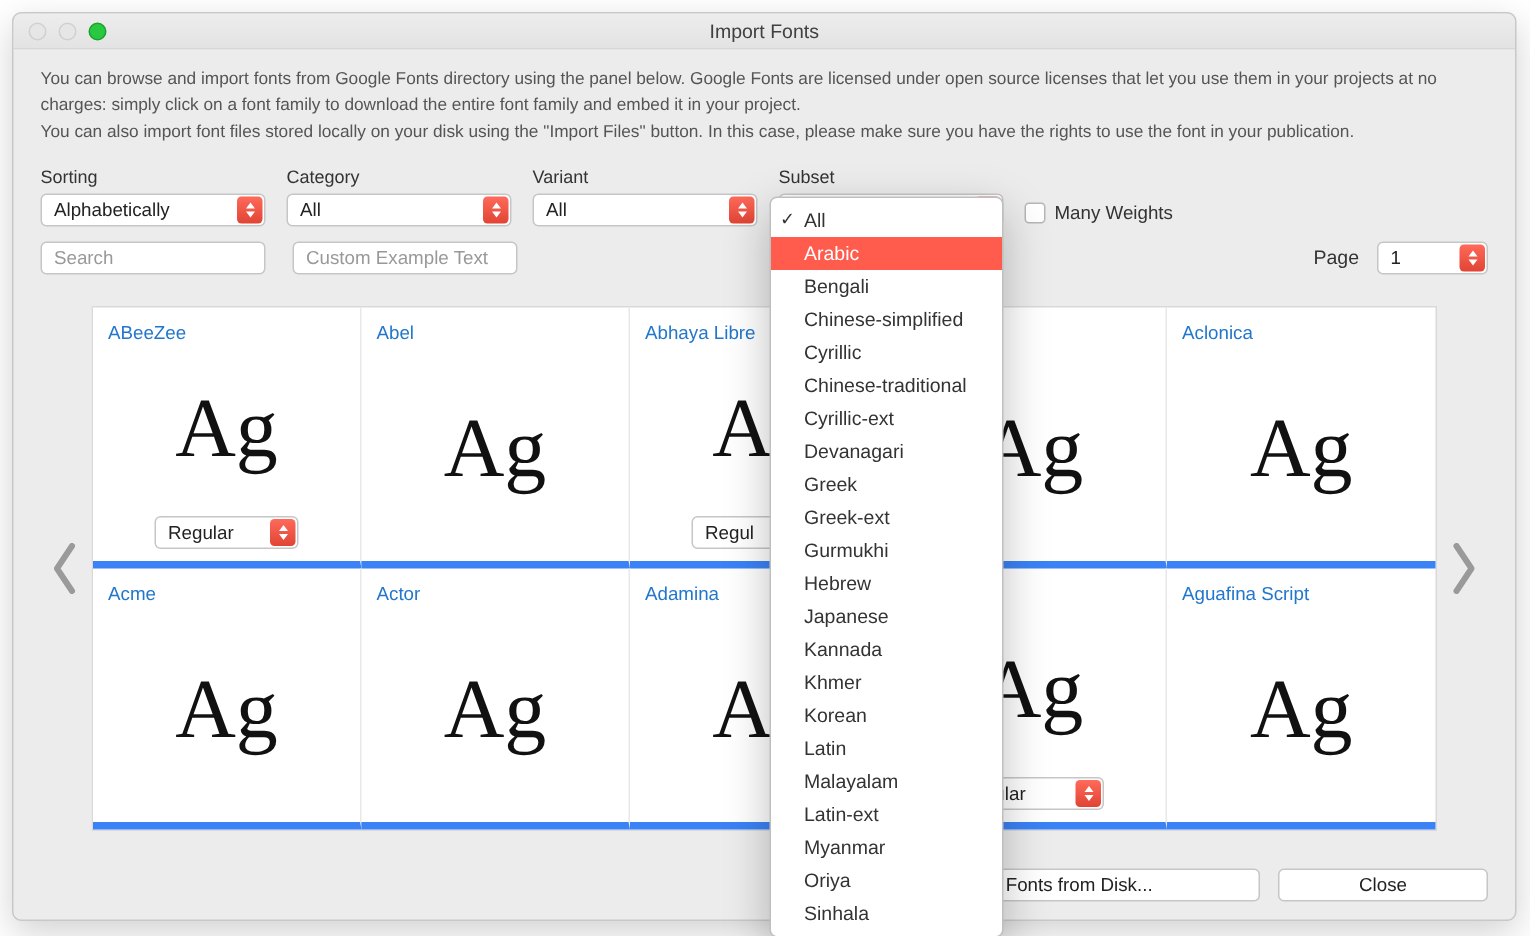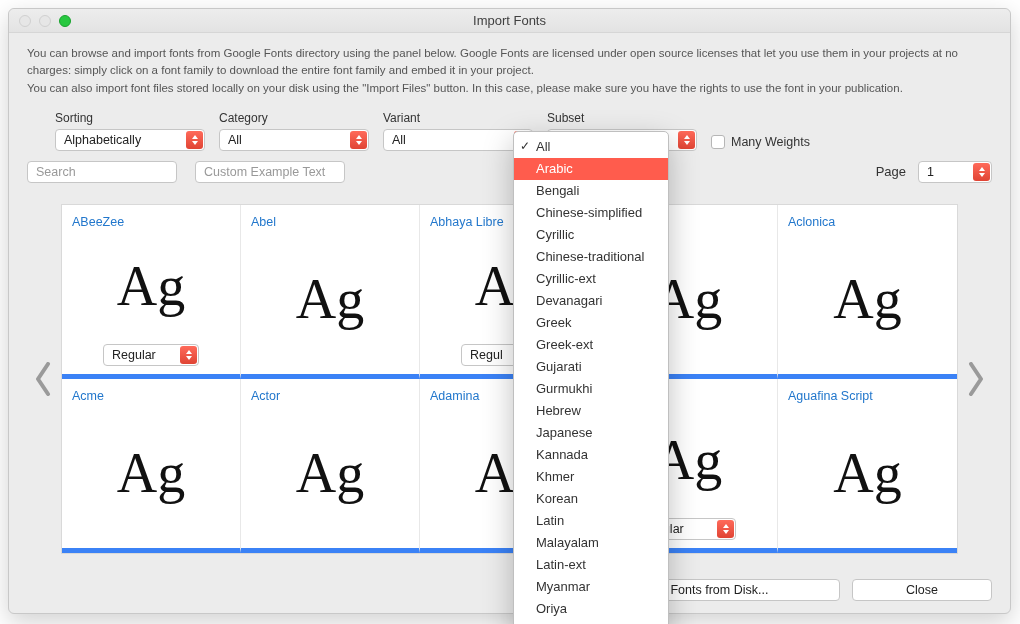--- a/index.html
+++ b/index.html
@@ -39,21 +39,21 @@
 .dot.red { background: #e6e6e6; border: 0.5px solid #d0d0d0; }
 .dot.yellow { background: #e6e6e6; border: 0.5px solid #d0d0d0; }
 .dot.green { background: #28c840; border: 0.5px solid #19a32e; }
 .titlebar-title {
   position: absolute; left: 0; right: 0; text-align: center;
   font-size: 13px; color: #404040; pointer-events: none;
 }
 .content { padding: 12px 18px 12px 18px; flex: 1; display: flex; flex-direction: column; }
 .intro { font-size: 11.5px; color: #555; line-height: 1.5; margin-bottom: 14px; }
 
-.filters-row { display: flex; gap: 14px; margin-bottom: 10px; margin-left: 28px; }
+.filters-row { display: flex; gap: 14px; margin-bottom: 10px; }
 .filter-col { display: flex; flex-direction: column; gap: 4px; }
 .filter-label { font-size: 12px; color: #333; }
 
 .mac-select {
   position: relative; height: 22px; background: #fff;
   border: 1px solid #c6c6c6; border-radius: 4px;
   display: flex; align-items: center; padding: 0 22px 0 8px;
   font-size: 12.5px; color: #222;
 }
 .mac-select .stepper {
@@ -299,21 +299,20 @@
       <div class="dropdown-item checked">All</div>
       <div class="dropdown-item selected">Arabic</div>
       <div class="dropdown-item">Bengali</div>
       <div class="dropdown-item">Chinese-simplified</div>
       <div class="dropdown-item">Cyrillic</div>
       <div class="dropdown-item">Chinese-traditional</div>
       <div class="dropdown-item">Cyrillic-ext</div>
       <div class="dropdown-item">Devanagari</div>
       <div class="dropdown-item">Greek</div>
       <div class="dropdown-item">Greek-ext</div>
-      <div class="dropdown-item">Gujarati</div>
       <div class="dropdown-item">Gurmukhi</div>
       <div class="dropdown-item">Hebrew</div>
       <div class="dropdown-item">Japanese</div>
       <div class="dropdown-item">Kannada</div>
       <div class="dropdown-item">Khmer</div>
       <div class="dropdown-item">Korean</div>
       <div class="dropdown-item">Latin</div>
       <div class="dropdown-item">Malayalam</div>
       <div class="dropdown-item">Latin-ext</div>
       <div class="dropdown-item">Myanmar</div>

